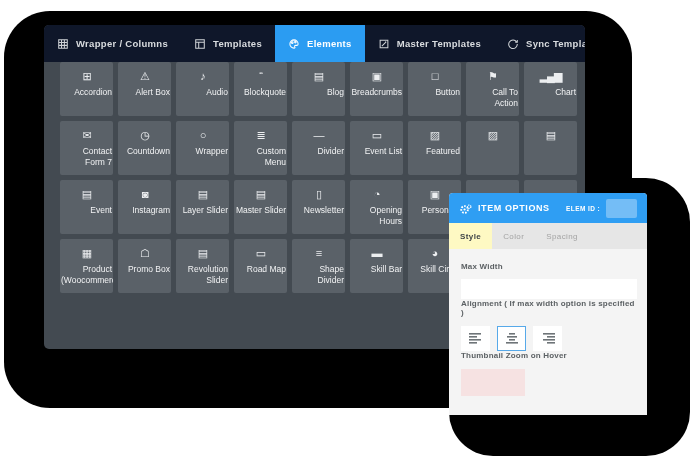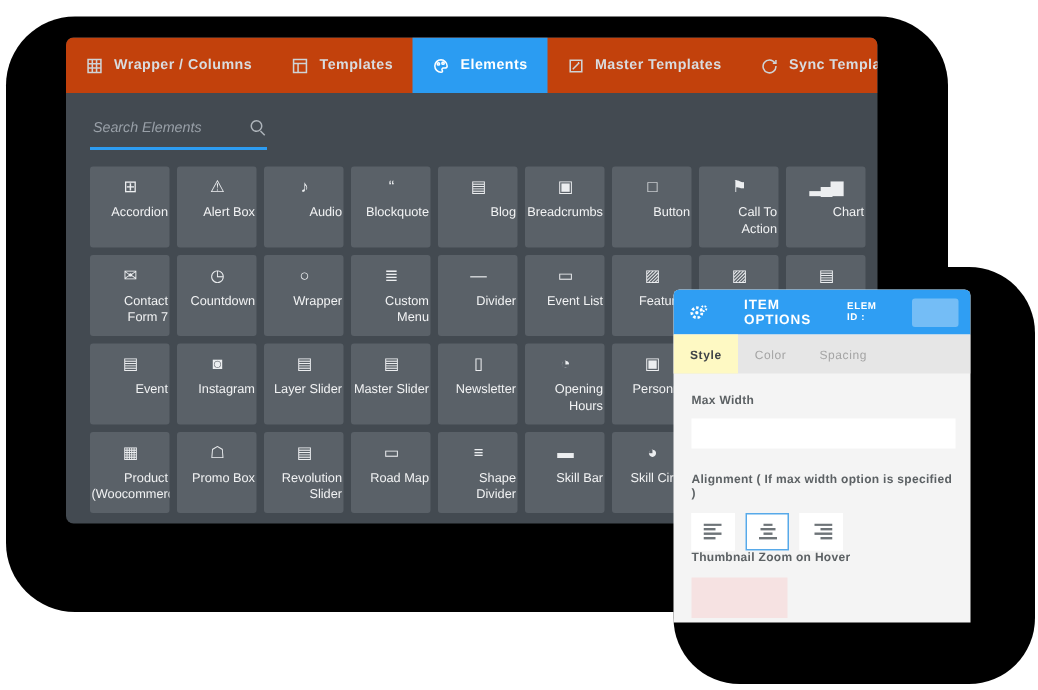--- a/index.html
+++ b/index.html
@@ -6,21 +6,21 @@
   body{
     width:692px;height:460px;position:relative;background:#ffffff;
     font-family:"Liberation Sans",sans-serif;overflow:hidden;
   }
   
   .shadow-a{position:absolute;left:4px;top:11px;width:628px;height:397px;background:#000;border-radius:46px}
   .shadow-b{position:absolute;left:449px;top:178px;width:241px;height:278px;background:#000;border-radius:44px}
 
   
   .main-panel{position:absolute;left:44px;top:25px;width:541px;height:324px;background:#434a51;border-radius:5px;overflow:hidden}
-  .tabbar{height:37px;background:#c2410c;display:flex;align-items:stretch}
+  .tabbar{height:37px;background:#0f172a;display:flex;align-items:stretch}
   .tab{display:flex;align-items:center;gap:7px;padding:0 13px;font-size:9.5px;font-weight:bold;color:#d9dcdf;letter-spacing:.3px;cursor:pointer;white-space:nowrap}
   .tab.active{background:#2b9cf2;color:#fff}
   .tab svg{width:12px;height:12px;flex:0 0 auto}
   .tab svg *{stroke:#cfd3d6;fill:none;stroke-width:1.2}
   .tab.active svg *{stroke:#fff}
 
   .search-row{padding:17px 16px 11px}
   .search-field{width:118px;border-bottom:2px solid #2d9cf1;padding-bottom:6px;display:flex;justify-content:space-between;align-items:center}
   .search-input{background:transparent;border:none;outline:none;width:96px;font-size:9.5px;font-style:italic;color:#c6ccd2;font-family:"Liberation Sans",sans-serif}
   .search-input::placeholder{color:#99a0a8;font-style:italic}
@@ -28,33 +28,33 @@
   .mag::before{content:"";position:absolute;left:0;top:0;width:6px;height:6px;border:1.4px solid #aeb4ba;border-radius:50%}
   .mag::after{content:"";position:absolute;left:7px;top:7px;width:4px;height:1.4px;background:#aeb4ba;transform:rotate(45deg);transform-origin:0 0}
 
   .grid{display:grid;grid-template-columns:repeat(9,53px);grid-auto-rows:54px;gap:5px;padding:0 16px}
   .tile{background:#5a6168;border-radius:2px;display:flex;flex-direction:column;align-items:center;padding-top:7px;overflow:hidden;cursor:pointer;box-sizing:border-box}
   .tile-icon{font-size:11px;color:#eceef0;height:14px;line-height:14px;letter-spacing:-1px}
   .tile-label{margin-top:4px;font-size:8.5px;color:#f2f3f4;text-align:right;line-height:1.3;padding:0 1px;width:51px}
 
   
   .options-panel{position:absolute;left:449px;top:193px;width:198px;height:222px;background:#f4f4f4;border-radius:4px 4px 0 0;overflow:hidden}
-  .op-header{height:30px;background:#2f9ef3;display:flex;align-items:center;padding:0 10px;gap:24px}
+  .op-header{height:30px;background:#2f9ef3;display:flex;align-items:center;padding:0 10px;gap:6px}
   .op-gear{position:relative;width:13px;height:13px;flex:0 0 auto}
   .op-gear svg{width:13px;height:13px}
   .op-title{color:#fff;font-weight:bold;font-size:9px;letter-spacing:.6px}
   .op-elem-label{margin-left:auto;color:#fff;font-size:6.5px;font-weight:bold;letter-spacing:.4px}
   .elem-id-box{width:27px;height:17px;background:#74bdf6;border-radius:2px;border:none}
   .op-tabs{height:26px;background:#e6e6e6;display:flex}
   .op-tab{padding:0 11px;display:flex;align-items:center;font-size:8px;color:#a4a4a4;letter-spacing:.4px;cursor:pointer}
   .op-tab.active{background:#fef9c3;color:#3f4447;font-weight:bold}
   .op-content{padding:13px 12px 0}
   .op-label{font-size:8px;font-weight:bold;color:#5c6164;letter-spacing:.2px}
   .op-input{margin-top:8px;height:18px;background:#fff;border:none;width:172px;display:block;outline:none}
-  .align-label{margin-top:16px}
+  .align-label{}
   .align-row{display:flex;gap:7px;margin-top:9px}
   .align-btn{width:29px;height:25px;background:#fff;display:flex;align-items:center;justify-content:center;border:1px solid #fff;cursor:pointer;box-sizing:border-box}
   .align-btn.selected{border:1px solid #57a9e9}
   .align-btn svg{width:14px;height:11px}
   .align-btn rect{fill:#6e7478}
   .thumb-label{}
   .off-btn{margin-top:9px;width:64px;height:27px;background:#f6e2e2;display:flex;align-items:center;justify-content:center;gap:7px;cursor:pointer}
 </style>
 </head>
 <body>
@@ -92,26 +92,20 @@
     </div>
     <div class="tab">
       <svg viewBox="0 0 14 14">
           <path d="M11.2 4.6A5 5 0 1 0 12 7" stroke-width="1.6"></path>
           <path d="M12 2.4v2.4h-2.4" stroke-width="1.4"></path>
         </svg>
       <span>Sync Templates</span>
     </div>
   </div>
 
-  <div class="search-row">
-    <div class="search-field">
-      <input class="search-input" placeholder="Search Elements" style="">
-      <span class="mag"></span>
-    </div>
-  </div>
 
   <div class="grid">
       <div class="tile">
         <span class="tile-icon">⊞</span>
         <span class="tile-label">Accordion</span>
       </div>
       <div class="tile">
         <span class="tile-icon">⚠</span>
         <span class="tile-label">Alert Box</span>
       </div>

